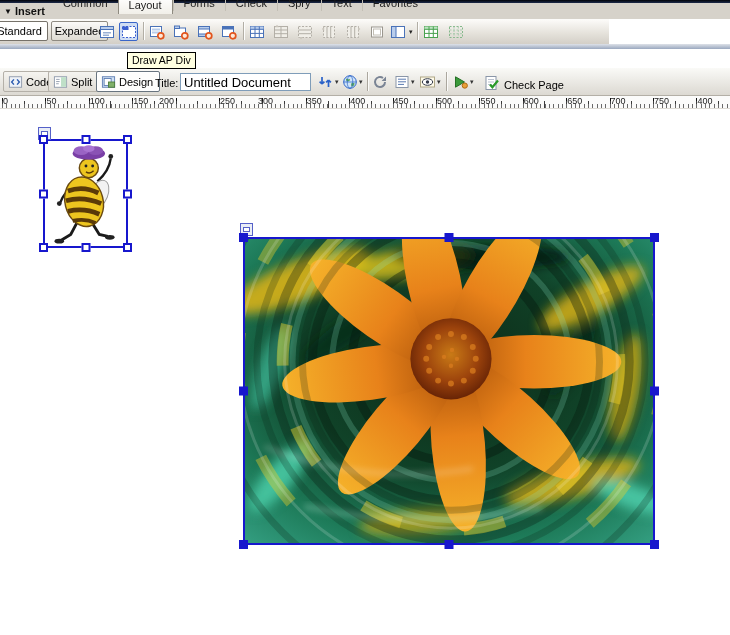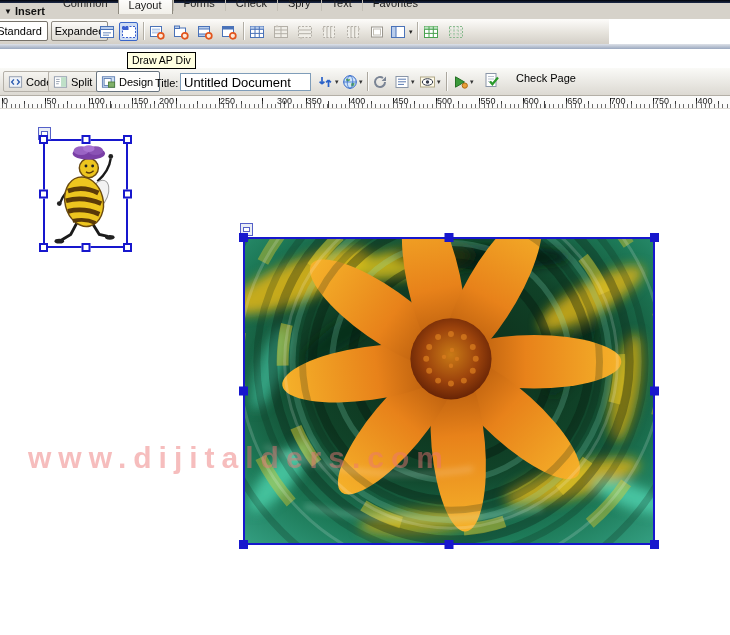--- a/index.html
+++ b/index.html
@@ -57,21 +57,21 @@
         background:linear-gradient(#f5f4f0,#e0ddd6);display:flex;align-items:center;gap:3px;
         padding:0 6px 0 4px;cursor:pointer}
   .dbtn.pressed{background:#fdfdfc;border-color:#68747f;box-shadow:inset 0 0 0 1px #fff}
   .dbtn svg{display:block}
   .title-label{position:absolute;left:155px;top:9px}
   .title-input{position:absolute;left:180px;top:5px;width:131px;height:18px;border:1px solid #7f9db9;
                font-family:"Liberation Sans",sans-serif;font-size:13px;padding:0 3px;background:#fff}
   .dicon{position:absolute;top:5px;height:18px;display:flex;align-items:center;cursor:pointer}
   .dicon .dd{font-size:7px;color:#333;margin-left:1px}
   .dsep{position:absolute;top:4px;width:1px;height:19px;background:#aba79e;box-shadow:1px 0 0 #fbfbf9}
-  .checkpage{position:absolute;left:477px;top:3px;height:21px;display:flex;align-items:flex-start;gap:16px;
+  .checkpage{position:absolute;left:477px;top:3px;height:21px;display:flex;align-items:flex-end;gap:4px;
              padding:0 6px;cursor:pointer;border:1px solid transparent;border-radius:2px}
 
   
   .ruler{position:absolute;left:0;top:96px;width:730px;height:13px;background-color:#fbfbfa;
          border-bottom:1px solid #dedbd4;
          background-image:
            repeating-linear-gradient(90deg,#6a6a6a 0,#6a6a6a 1px,transparent 1px,transparent 4.34px),
            repeating-linear-gradient(90deg,#3c3c3c 0,#3c3c3c 1px,transparent 1px,transparent 21.7px),
            repeating-linear-gradient(90deg,#101010 0,#101010 1px,transparent 1px,transparent 43.4px);
          background-size:100% 4px,100% 7px,100% 10px;
@@ -320,21 +320,21 @@
     </div>
   </div>
 
   <div class="ruler">
       <span class="ruler-num" style="left: 3px;">0</span>
       <span class="ruler-num" style="left: 46.4px;">50</span>
       <span class="ruler-num" style="left: 89.8px;">100</span>
       <span class="ruler-num" style="left: 133.2px;">150</span>
       <span class="ruler-num" style="left: 159px;">200</span>
       <span class="ruler-num" style="left: 220px;">250</span>
-      <span class="ruler-num" style="left: 277px;">300</span>
+      <span class="ruler-num" style="left: 258px;">300</span>
       <span class="ruler-num" style="left: 306.8px;">350</span>
       <span class="ruler-num" style="left: 350.2px;">400</span>
       <span class="ruler-num" style="left: 393.6px;">450</span>
       <span class="ruler-num" style="left: 437px;">500</span>
       <span class="ruler-num" style="left: 480.4px;">550</span>
       <span class="ruler-num" style="left: 523.8px;">600</span>
       <span class="ruler-num" style="left: 567.2px;">650</span>
       <span class="ruler-num" style="left: 610.6px;">700</span>
       <span class="ruler-num" style="left: 654px;">750</span>
       <span class="ruler-num" style="left: 697.4px;">400</span>
@@ -478,15 +478,14 @@
       <span class="handle h-tl"></span>
       <span class="handle h-tm"></span>
       <span class="handle h-tr"></span>
       <span class="handle h-ml"></span>
       <span class="handle h-mr"></span>
       <span class="handle h-bl"></span>
       <span class="handle h-bm"></span>
       <span class="handle h-br"></span>
     </div>
 
-    <div class="watermark">www.dijitalders.com</div>
   </div>
 </div>
 
 </body></html>

